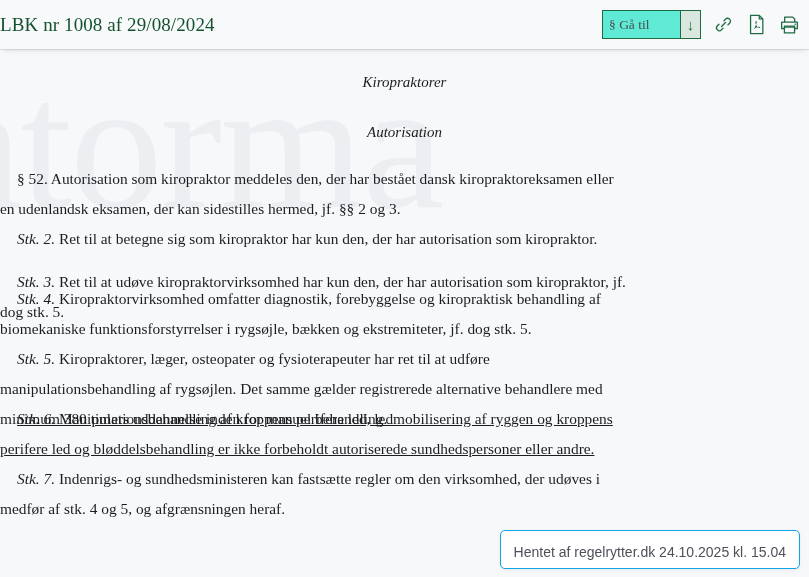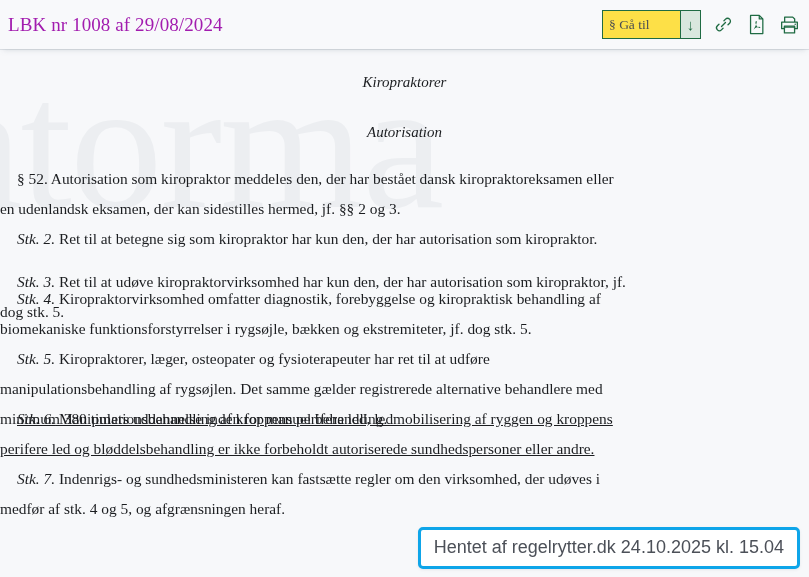--- a/index.html
+++ b/index.html
@@ -33,39 +33,39 @@
     align-items: center;
     justify-content: space-between;
     padding: 0 9px 0 0;
     z-index: 30;
     box-shadow: 0 1px 0 rgba(160,170,180,0.30), 0 3px 6px -3px rgba(120,135,150,0.35);
   }
 
   .header-title {
     font-family: "Liberation Serif", "DejaVu Serif", serif;
     font-size: 19px;
-    color: #a21caf;
+    color: #14532d;
     letter-spacing: 0.1px;
-    padding-left: 8px;
+    padding-left: 0px;
     white-space: nowrap;
   }
 
   .header-tools {
     display: flex;
     align-items: center;
     gap: 11px;
   }
 
   
   .goto-combo {
     display: flex;
     align-items: stretch;
     height: 29px;
     border: 1.4px solid #1f6b43;
-    background: #fde047;
+    background: #5eead4;
     width: 99px;
     overflow: hidden;
   }
   .goto-input {
     flex: 1 1 auto;
     border: none;
     outline: none;
     background: transparent;
     font-family: "Liberation Serif", "DejaVu Serif", serif;
     font-size: 13.5px;
@@ -156,25 +156,25 @@
     padding: 0 18px 0 0;
   }
   .para em, .para .it { font-style: italic; }
 
   
   .fetch-badge {
     position: absolute;
     right: 9px;
     bottom: 8px;
     background: #ffffff;
-    border: 3px solid #0ea5e9;
+    border: 1px solid #0ea5e9;
     border-radius: 5px;
-    padding: 7px 13px 8px 13px;
+    padding: 13px 13px 8px 13px;
     font-family: "Liberation Sans", "DejaVu Sans", sans-serif;
-    font-size: 18px;
+    font-size: 14px;
     color: #4c5058;
     white-space: nowrap;
     box-shadow: 0 1px 3px rgba(80,90,105,0.10);
     z-index: 40;
   }
 </style>
 </head>
 <body>
 
 <div id="app">

